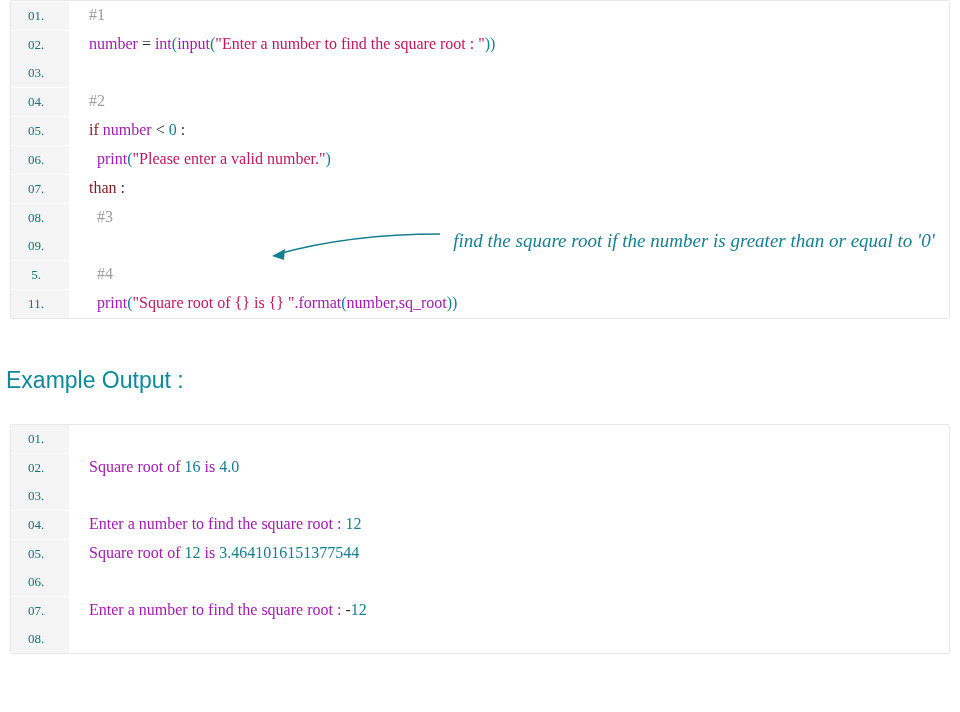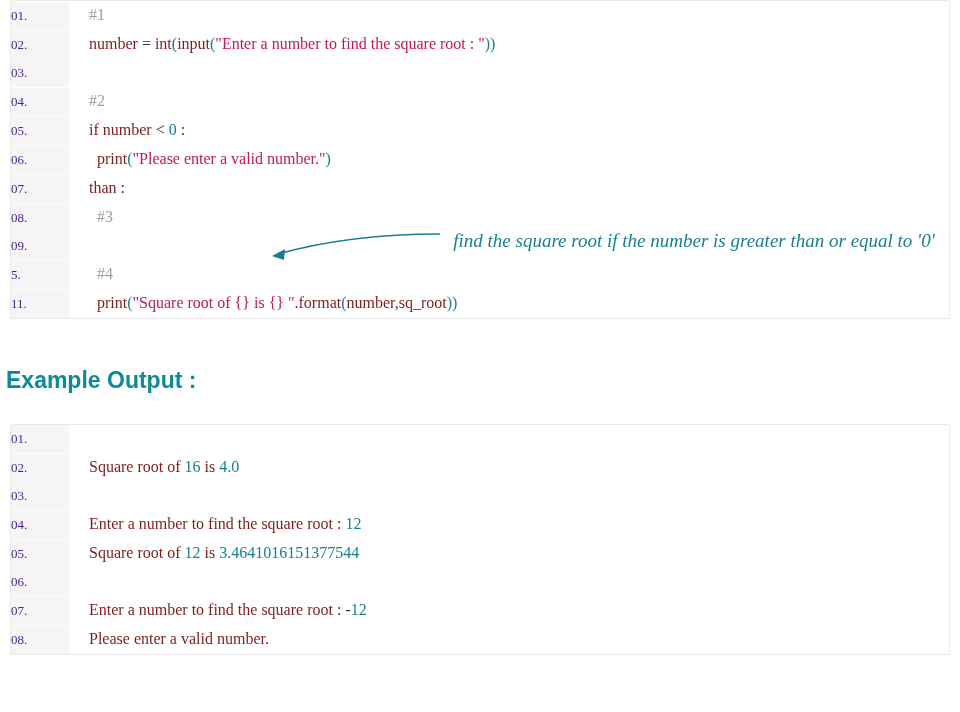--- a/index.html
+++ b/index.html
@@ -17,47 +17,47 @@
   background: #fff;
 }
 .code-line {
   display: flex;
   align-items: baseline;
   min-height: 28px;
   line-height: 28px;
 }
 .line-num {
   width: 58px;
-  text-align: left;
+  text-align: center;
   background: #f5f5f5;
-  color: #4c1d95;
+  color: #0f766e;
   font-size: 13px;
   font-family: Georgia, serif;
   flex-shrink: 0;
   padding-right: 8px;
 }
 .line-content {
   padding-left: 20px;
   font-size: 16px;
   color: #333;
   white-space: pre;
   font-family: Georgia, 'Times New Roman', serif;
 }
 .tok-comment { color: #9e9e9e; }
 .tok-keyword { color: #7f1d1d; }
 .tok-string { color: #c01860; }
 .tok-number { color: #177f8f; }
-.tok-ident { color: #7f1d1d; text-align: right; }
+.tok-ident { color: #a21caf; text-align: right; }
 .tok-paren { color: #177f8f; }
 .tok-op { color: #333; }
 .hdr {
   font-family: -apple-system, Helvetica, Arial, sans-serif;
   color: #0b8a9a;
   font-size: 23px;
-  font-weight: 700;
+  font-weight: 400;
   margin: 48px 0 30px 6px;
 }
 .annotation-wrap {
   position: absolute;
   top: 208px;
   left: 270px;
   width: 680px;
   pointer-events: none;
 }
 .annotation-text {
@@ -162,15 +162,14 @@
     <div class="code-line">
       <div class="line-num">06.</div>
       <div class="line-content"></div>
     </div>
     <div class="code-line">
       <div class="line-num">07.</div>
       <div class="line-content"><span class="tok-ident">Enter a number to find the square root : </span><span class="tok-op">-</span><span class="tok-number">12</span></div>
     </div>
     <div class="code-line">
       <div class="line-num">08.</div>
-      <div class="line-content"><span class="tok-ident">Please enter a valid number.</span></div>
     </div>
   </div>
 
 </body></html>

